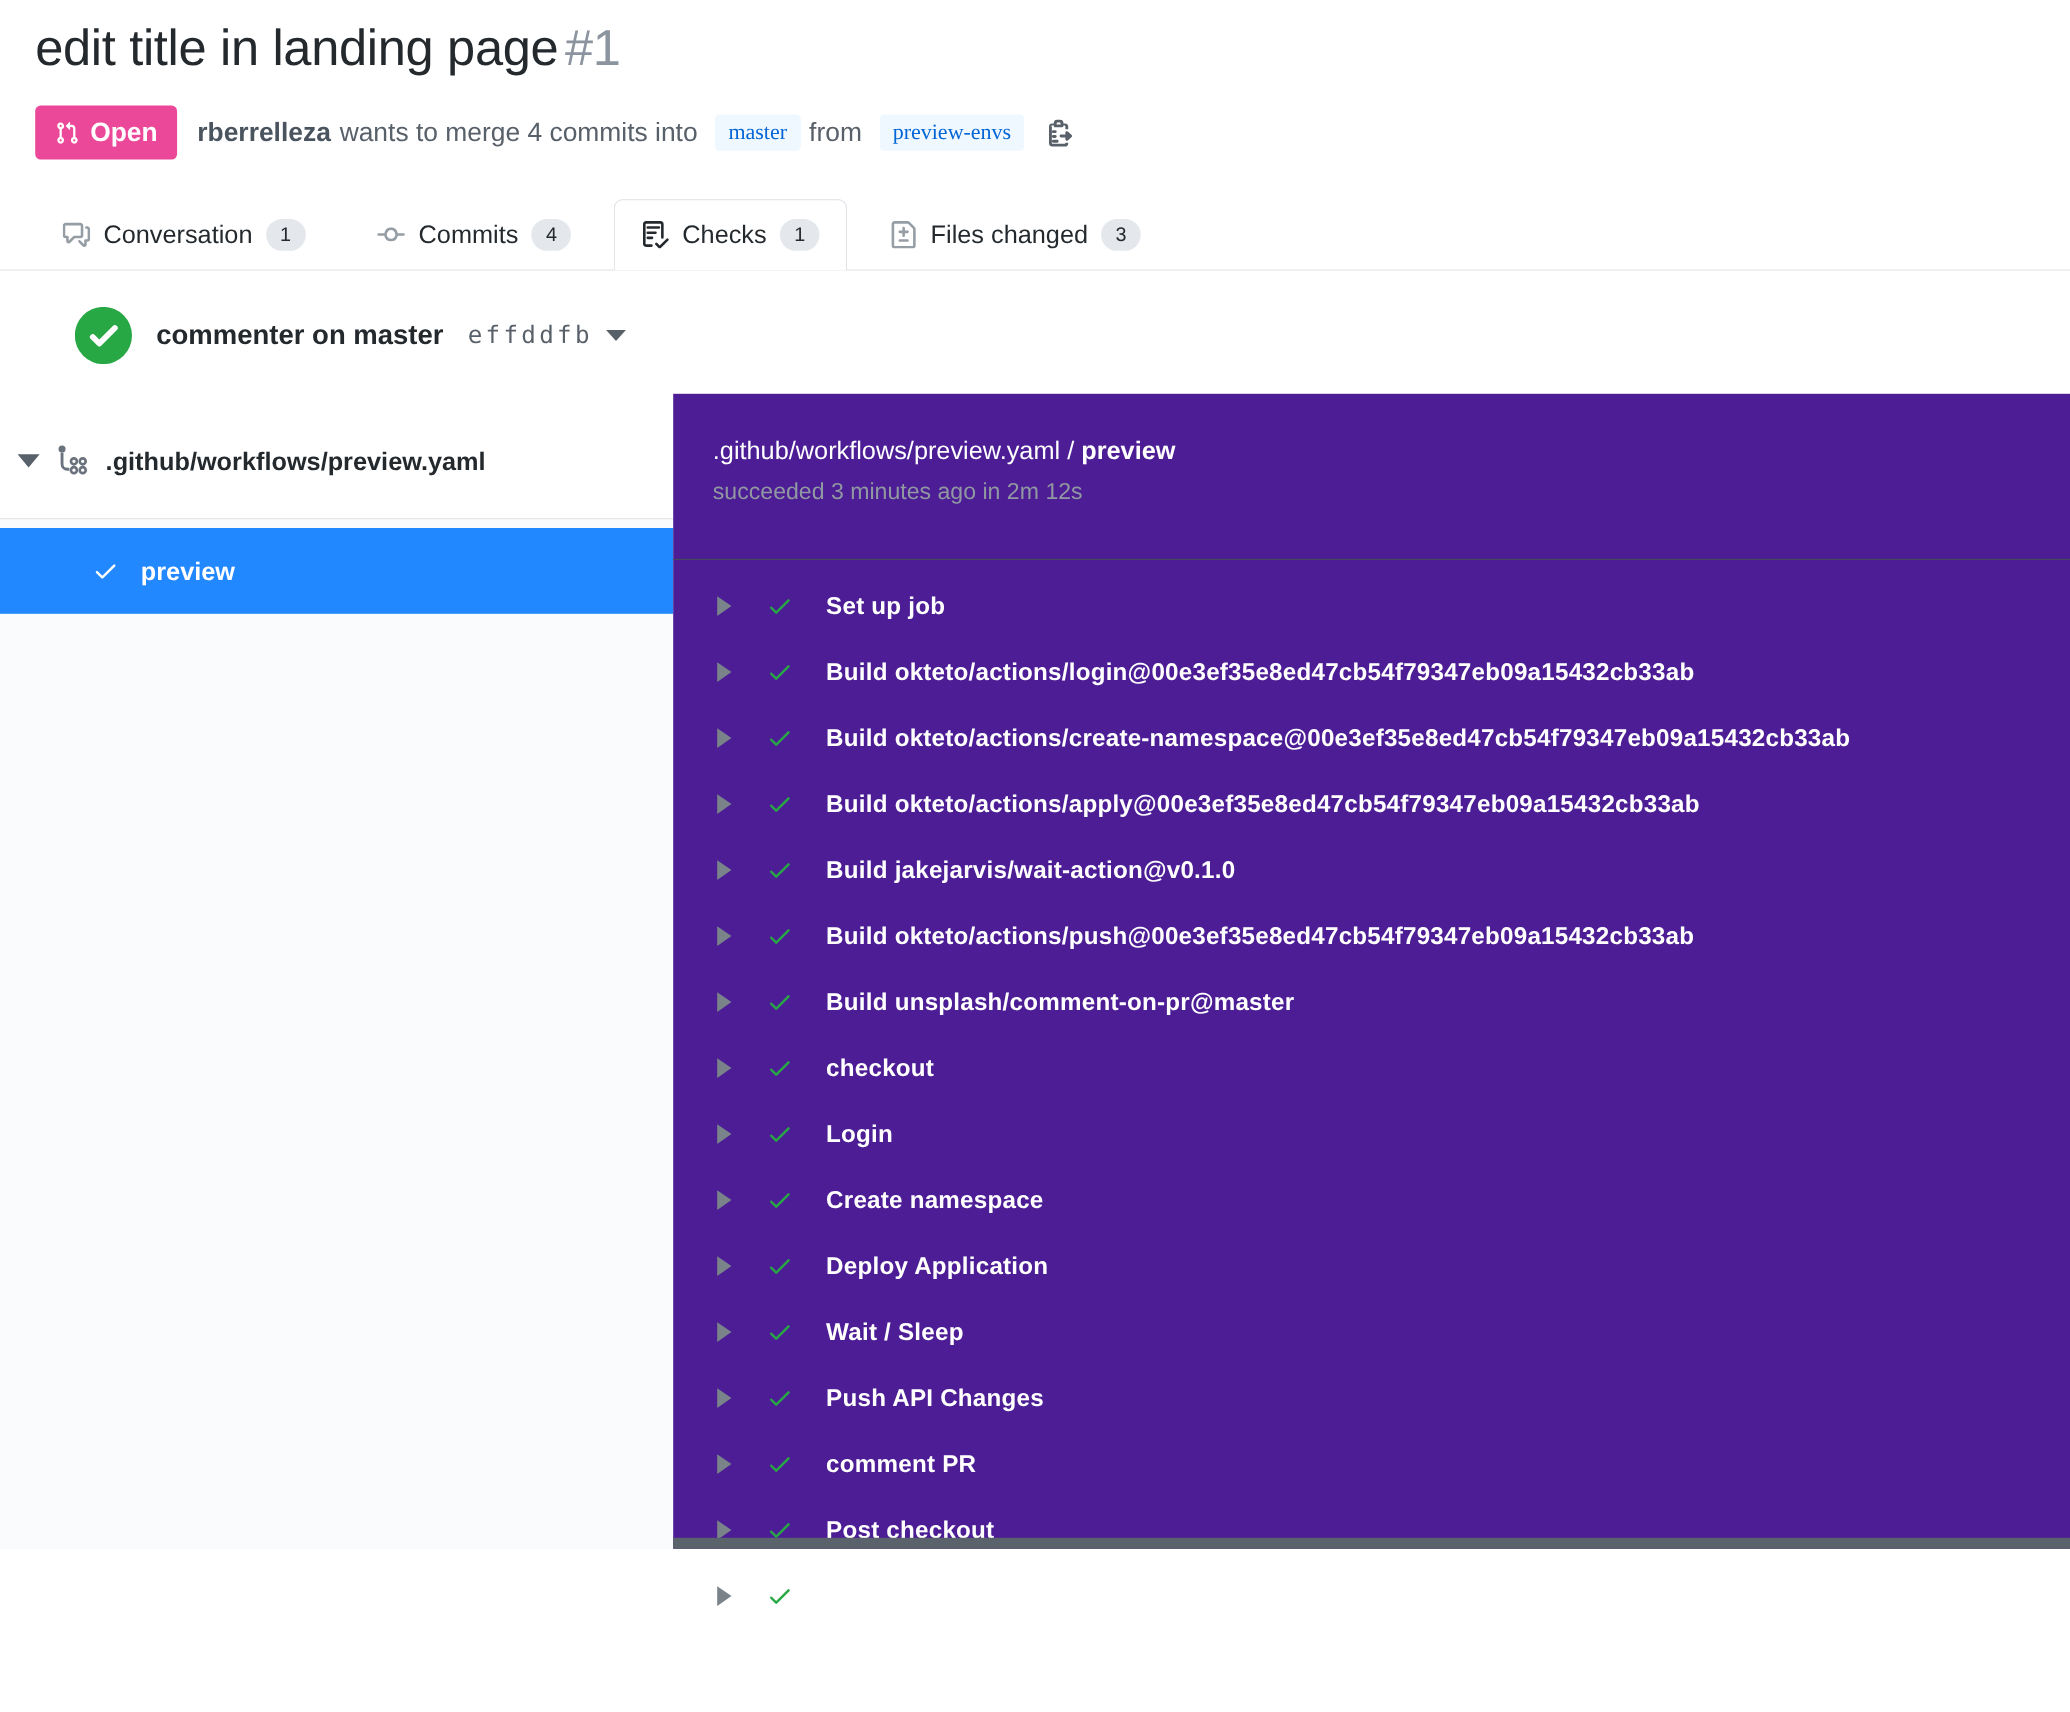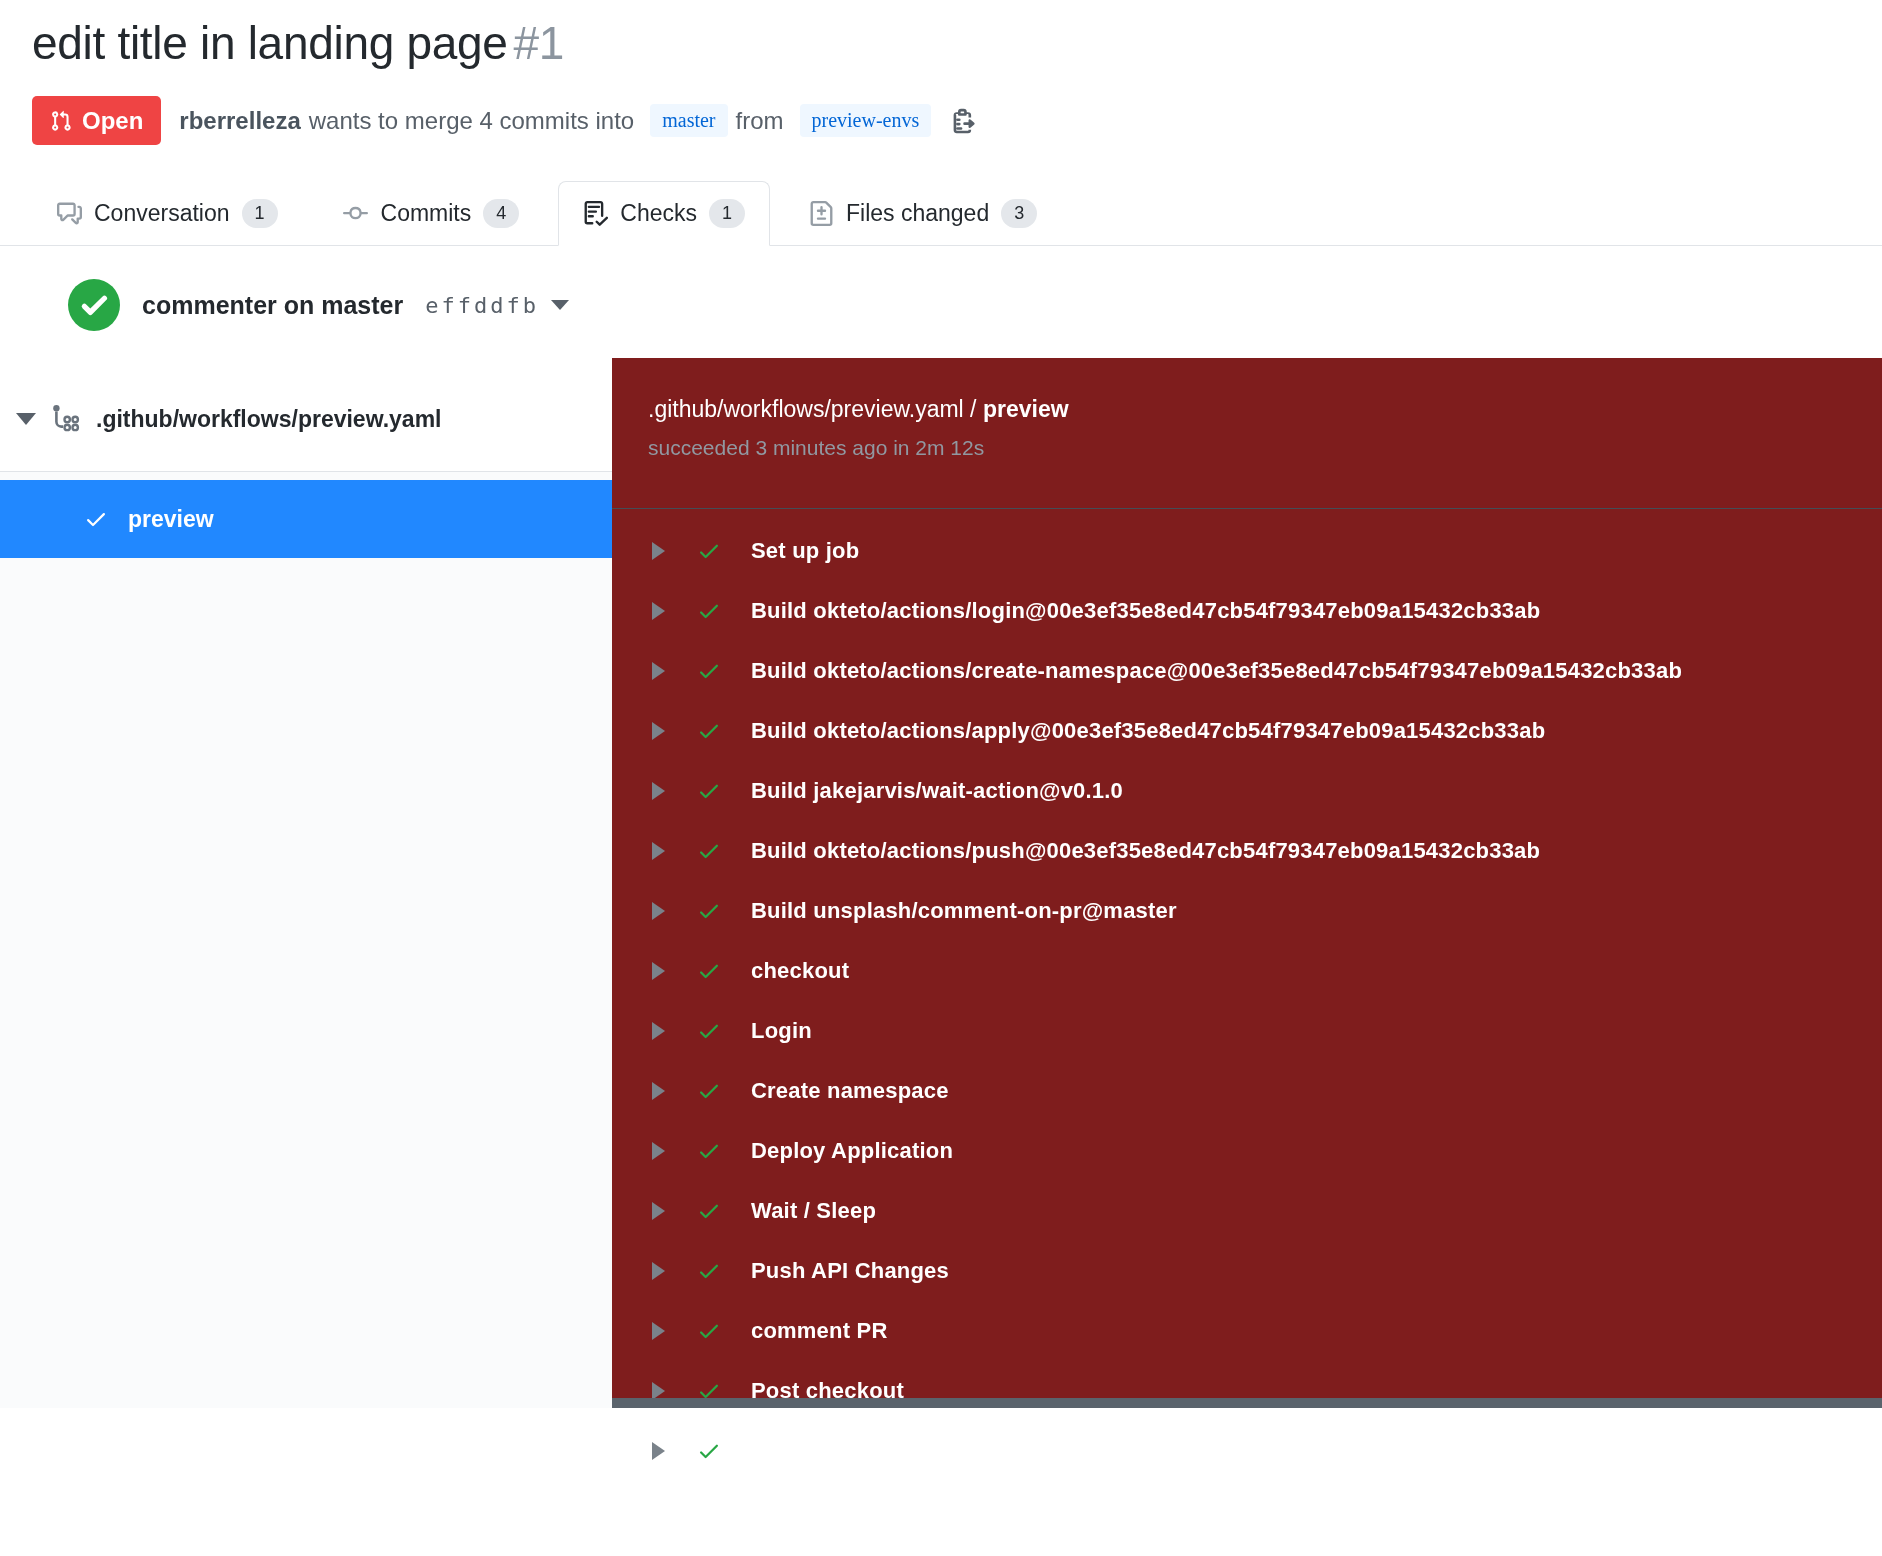--- a/index.html
+++ b/index.html
@@ -11,21 +11,21 @@
   }
 
   
   .pr-header { padding:16px 32px 0 32px; }
   .pr-title { margin:0; font-size:46px; font-weight:400; letter-spacing:-0.3px; color:#24292e; }
   .pr-number { color:#8c959f; margin-left:6px; }
 
   .pr-meta { margin-top:26px; display:flex; align-items:center; font-size:24px; color:#586069; }
   .state-badge {
     display:inline-flex; align-items:center; gap:10px;
-    background:#ef4444; color:#fff; font-weight:700; font-size:24px;
+    background:#ec4899; color:#fff; font-weight:700; font-size:24px;
     height:49px; padding:0 18px; border-radius:5px; margin-right:18px;
   }
   .state-badge svg { display:block; }
   .pr-author { font-weight:700; color:#4a545e; margin-right:8px; }
   .meta-text { margin-right:8px; }
   .branch-label {
     font-family:Liberation Serif, serif;
     font-size:20px; color:#0366d6; background:#eff7ff;
     padding:5px 12px; border-radius:4px; margin:0 8px;
   }
@@ -78,21 +78,21 @@
   .workflow-trigger { font-size:21px; color:#6a737d; margin:13px 0 0 82px; }
 
   .job-item {
     margin-top:8px; height:78px; display:flex; align-items:center;
     background:#2188ff; color:#fff; cursor:pointer;
   }
   .job-item .job-check { margin:0 20px 0 84px; display:inline-flex; }
   .job-name { font-size:23px; font-weight:600; }
 
   
-  .job-panel { flex:1; background:#7f1d1d; position:relative; color:#fff; }
+  .job-panel { flex:1; background:#4c1d95; position:relative; color:#fff; }
   .panel-header { padding:38px 36px 0 36px; height:151px; border-bottom:1px solid #444d56; }
   .panel-title { font-size:23px; color:#fff; }
   .panel-title .job-bold { font-weight:700; }
   .panel-status { font-size:21px; color:#9198a1; margin-top:13px; }
 
   .steps-list { padding-top:12px; }
   .step-row { height:60px; display:flex; align-items:center; padding-left:40px; cursor:pointer; }
   .step-expand {
     width:0; height:0; flex:none;
     border-top:9px solid transparent; border-bottom:9px solid transparent;

